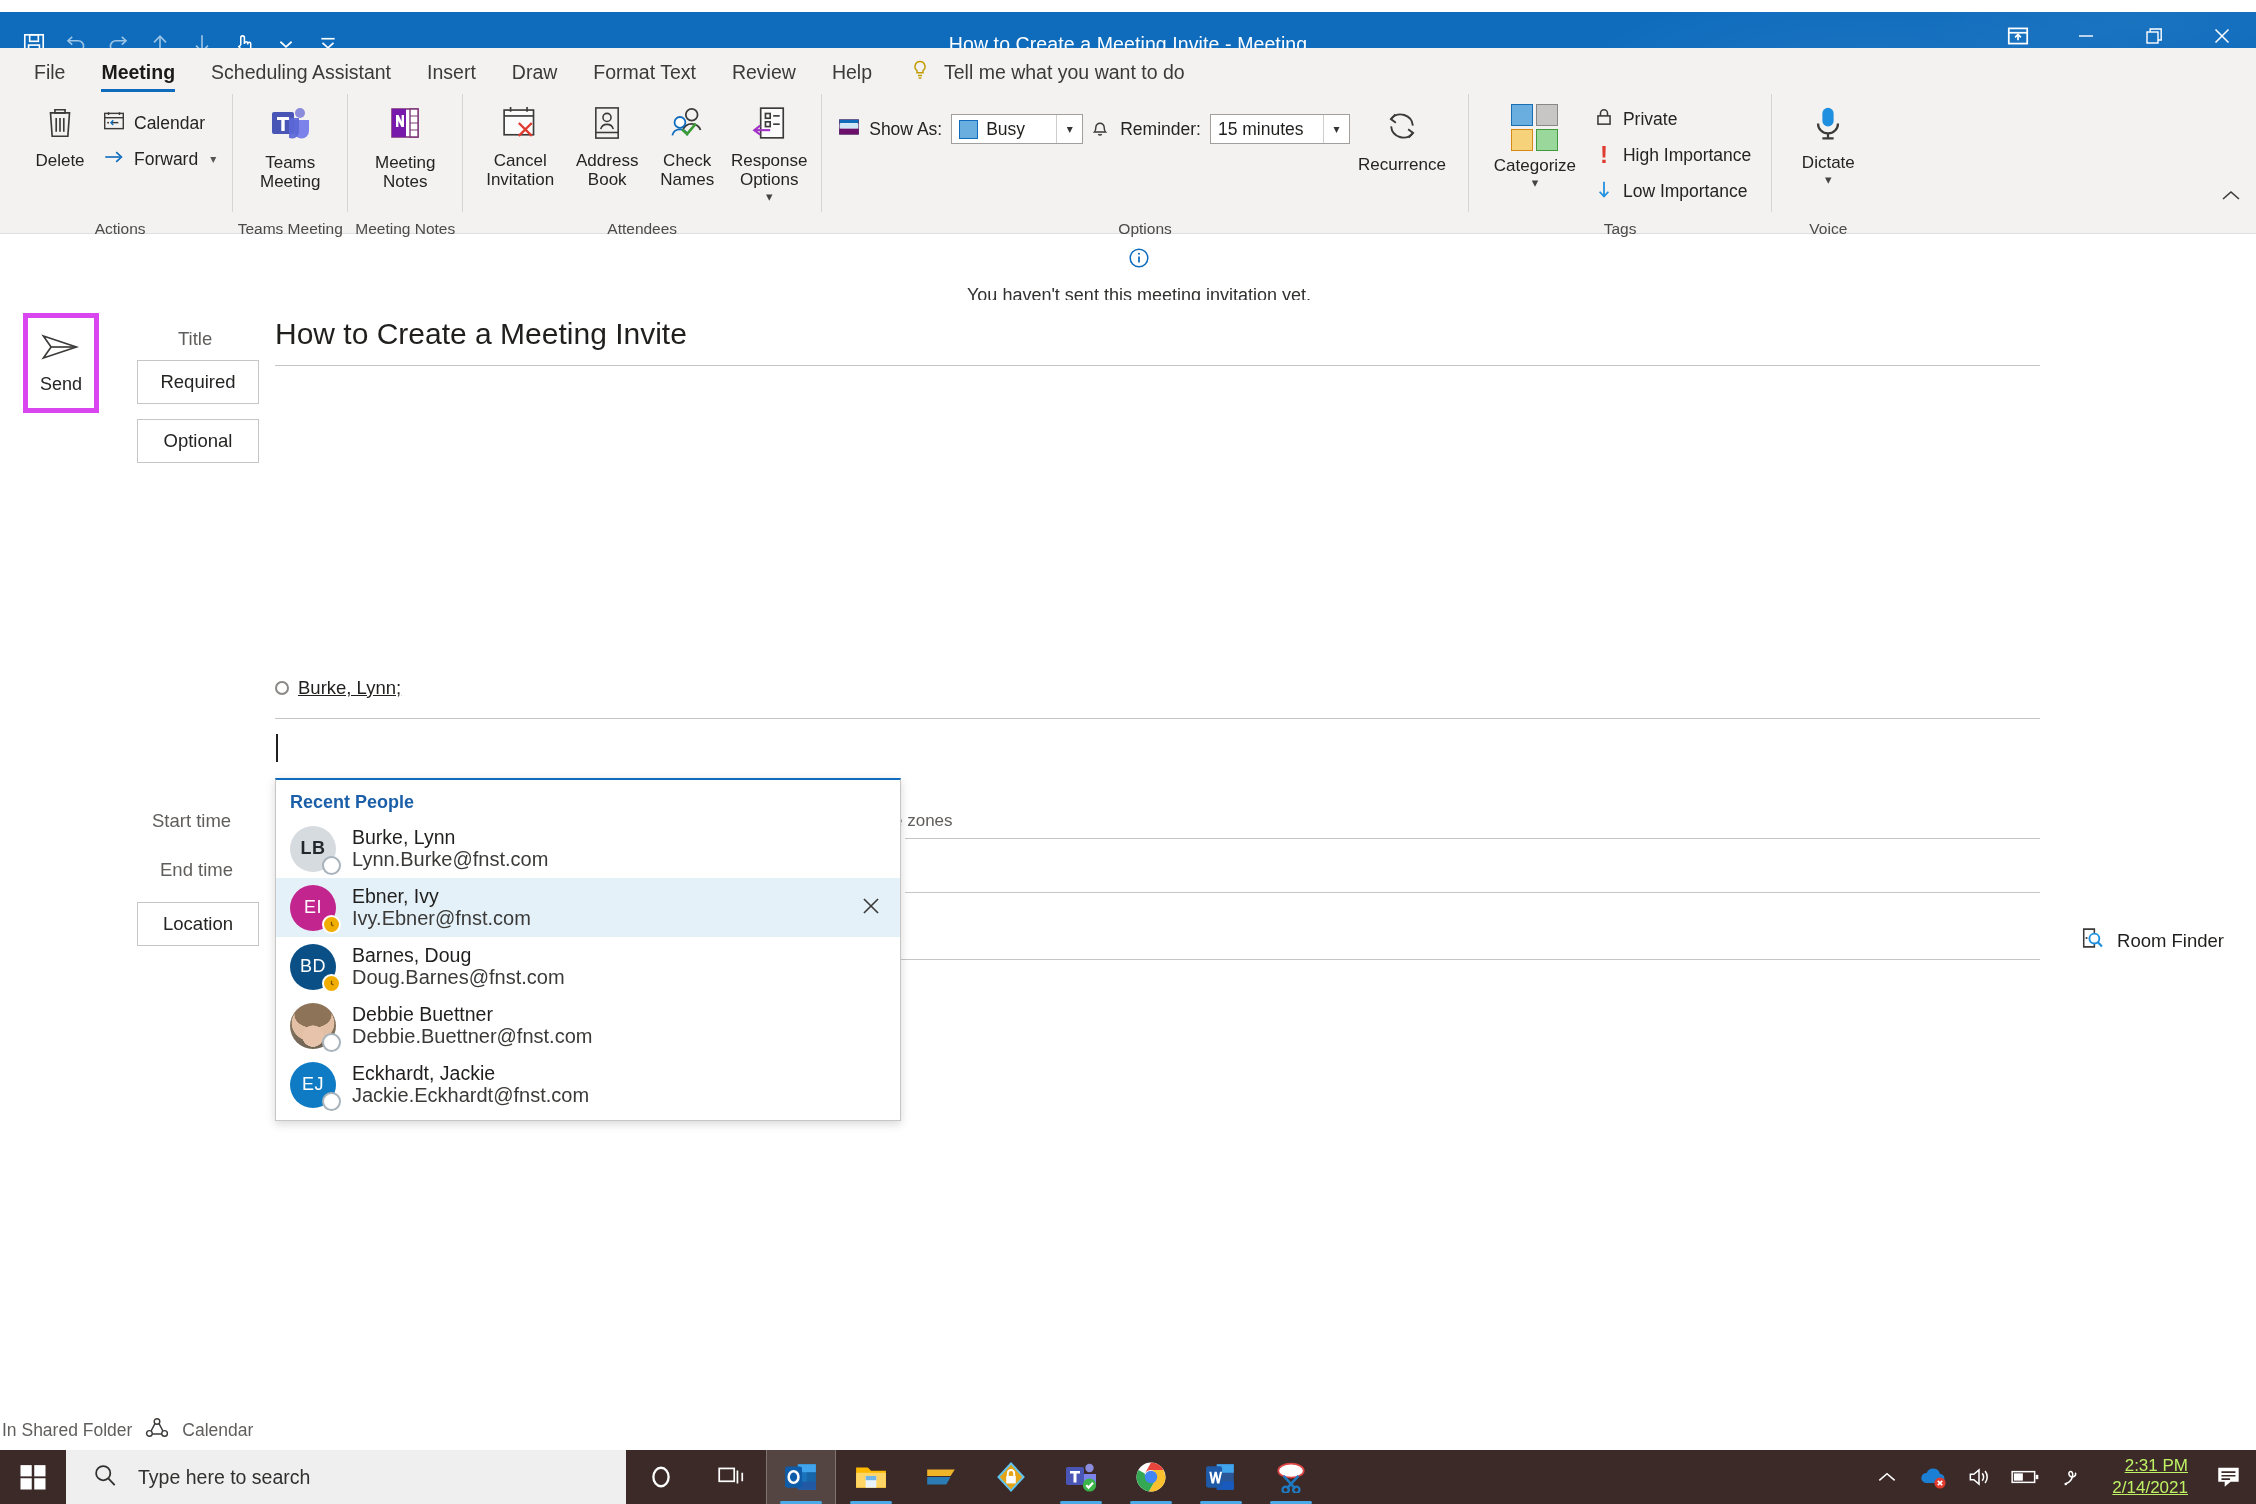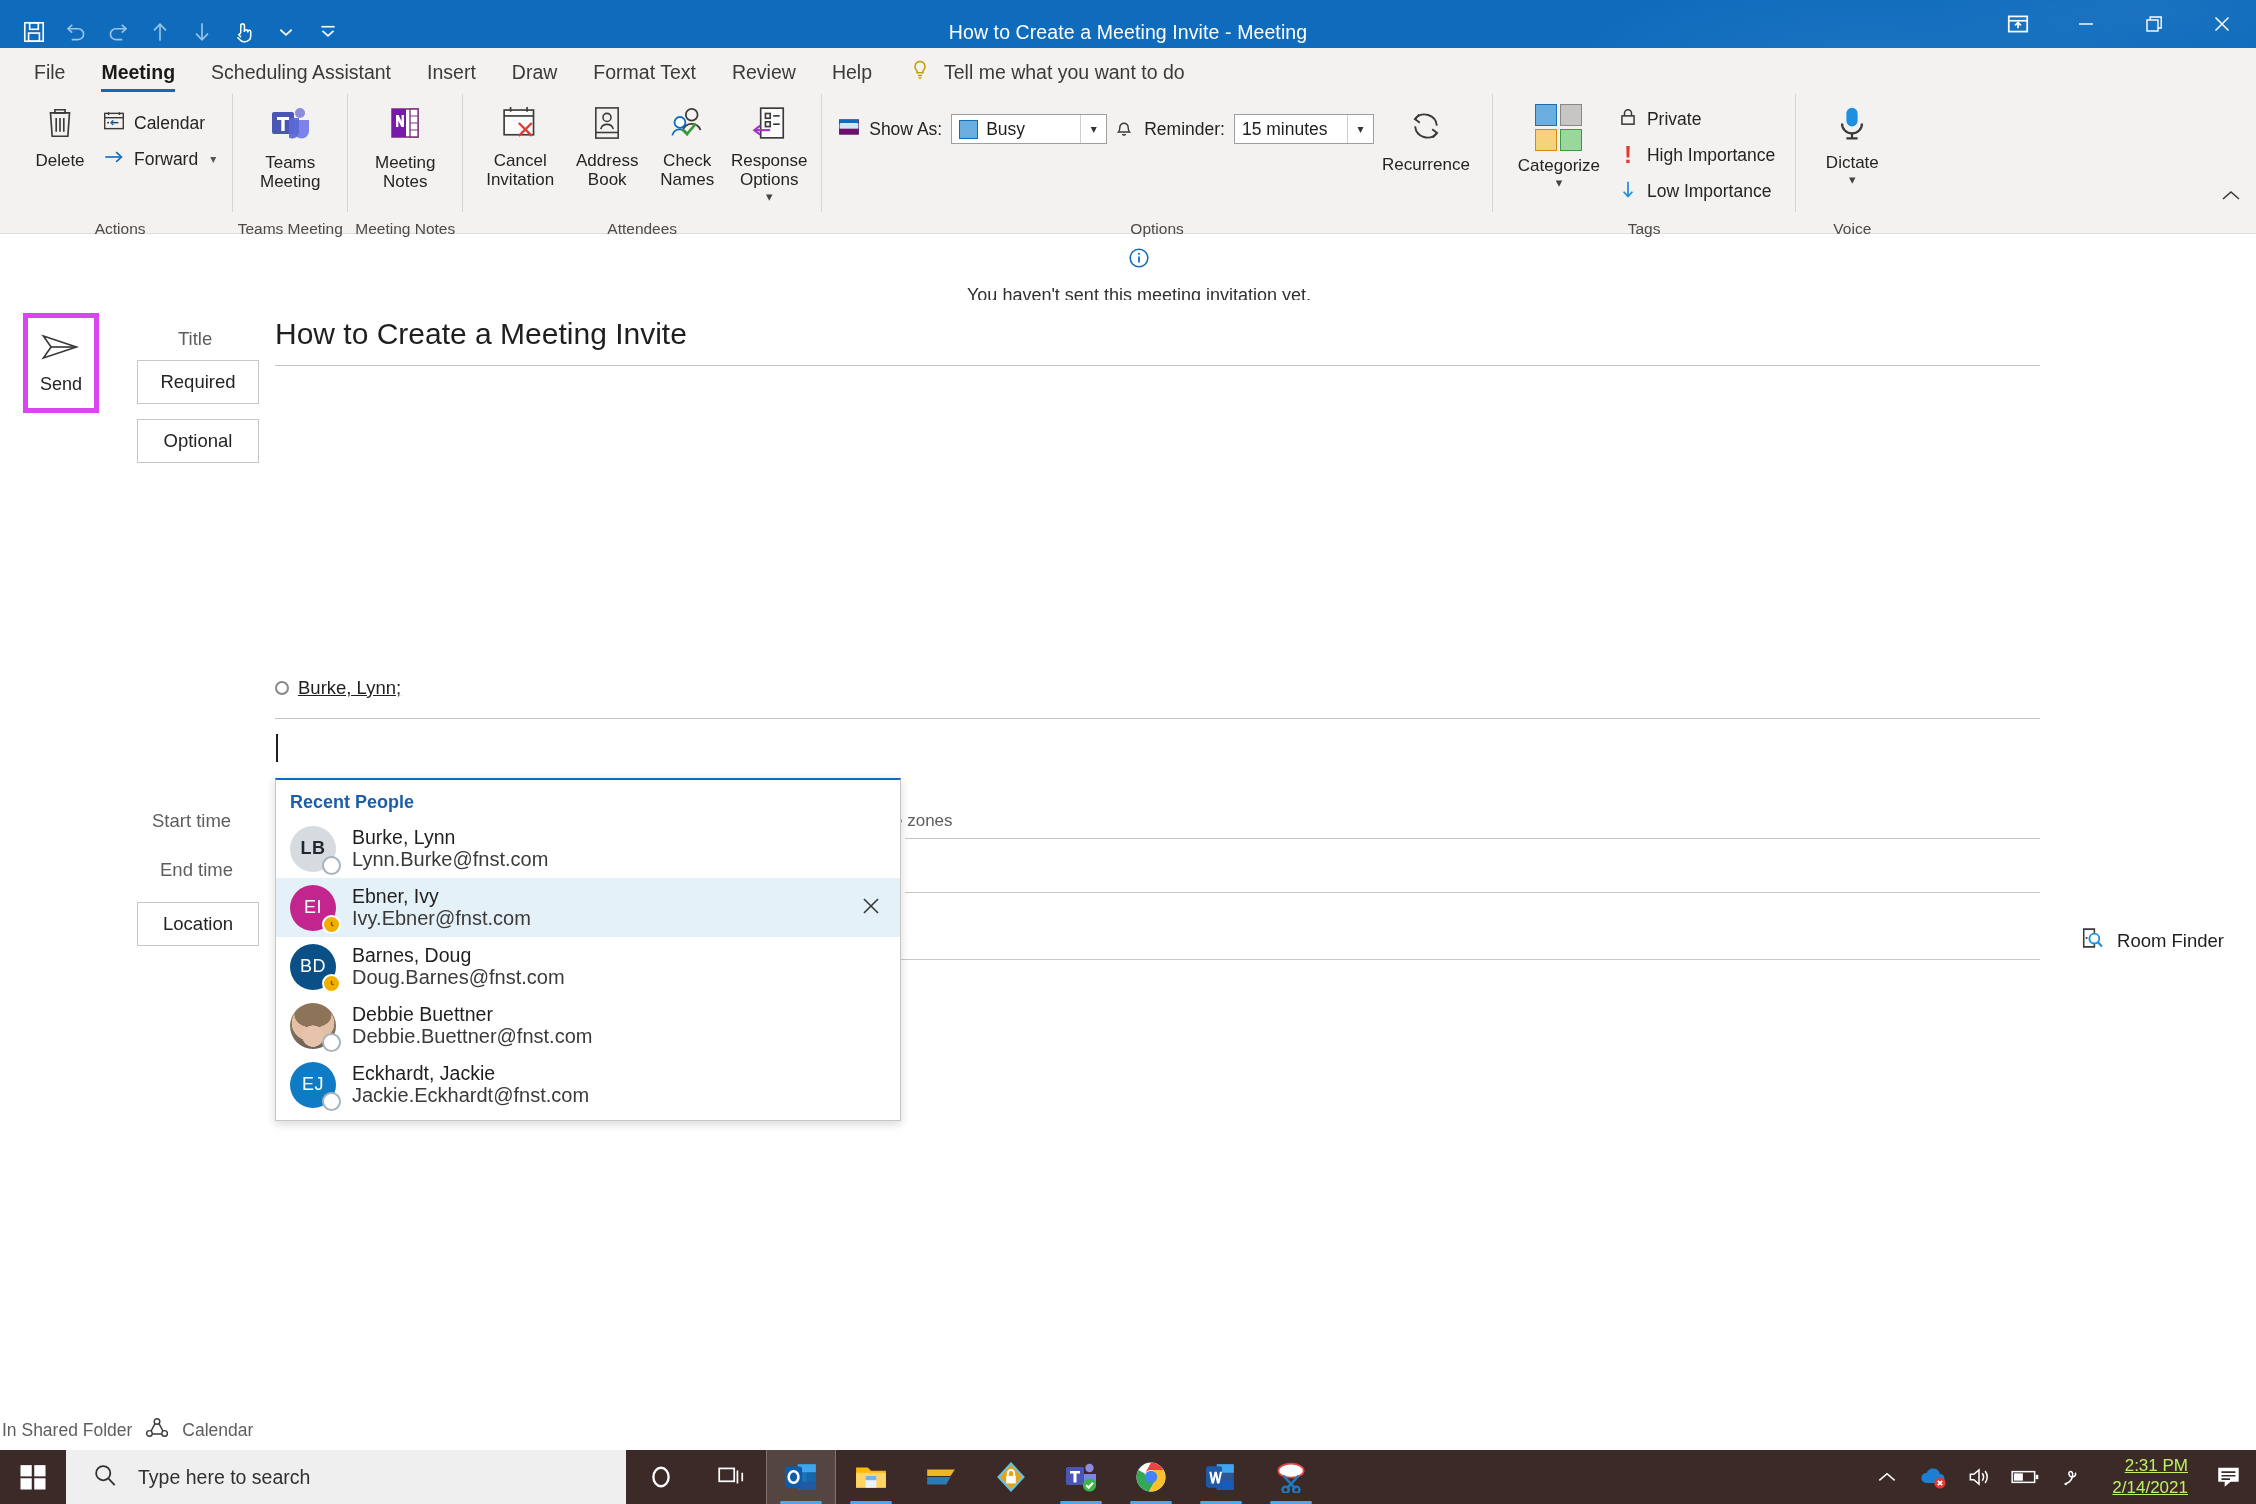--- a/index.html
+++ b/index.html
@@ -6,21 +6,21 @@
   html, body {
     width: 2256px; height: 1504px;
     font-family: "Liberation Sans", sans-serif;
     overflow: hidden;
     background: #ffffff;
   }
   #app { position: relative; width: 2256px; height: 1504px; }
 
   
   .titlebar {
-    position: absolute; top: 0; left: 0; width: 2256px; height: 64px;
+    position: absolute; top: 12px; left: 0; width: 2256px; height: 64px;
     background: #0f6cbd;
     background-image: radial-gradient(ellipse 420px 120px at 1870px 60px, rgba(255,255,255,.055), rgba(255,255,255,0) 70%),
                       radial-gradient(ellipse 300px 90px at 2130px 10px, rgba(255,255,255,.05), rgba(255,255,255,0) 70%);
     display: flex; align-items: center;
   }
   .qat { display: flex; align-items: center; gap: 2px; padding-left: 14px; }
   .qat-btn {
     width: 40px; height: 40px; display: flex; align-items: center; justify-content: center;
     color: #ffffff; cursor: pointer;
   }
@@ -417,21 +417,21 @@
           <div class="opt-row">
             <span>
               <svg width="22" height="22" viewBox="0 0 20 20">
                 <rect x="1.5" y="3.5" width="17" height="13" fill="#fff" stroke="#4a1e5c" stroke-width="1"></rect>
                 <rect x="1.5" y="3.5" width="17" height="3" fill="#0f6cbd"></rect>
                 <rect x="1.5" y="7" width="17" height="4.5" fill="#cfe6f7"></rect>
                 <rect x="1.5" y="11.5" width="17" height="5" fill="#6b0f6b"></rect>
               </svg>
             </span>
             <span>Show As:</span>
-            <span class="combo" style="width:156px;">
+            <span class="combo" style="width:132px;">
               <span style="width:19px;height:19px;background:#6aaee0;border:1px solid #0f6cbd;display:inline-block;margin-right:8px;"></span>
               <span>Busy</span>
               <span class="arrow">▾</span>
             </span>
           </div>
           <div class="opt-row">
             <span>
               <svg width="22" height="22" viewBox="0 0 20 20" fill="none" stroke="#3b3a39" stroke-width="1.3">
                 <path d="M5 14.5c1-1 1.2-2.3 1.2-4A3.8 3.8 0 0 1 10 6.6a3.8 3.8 0 0 1 3.8 3.9c0 1.7.2 3 1.2 4z"></path>
                 <path d="M8.6 16.3a1.5 1.5 0 0 0 2.8 0"></path>

